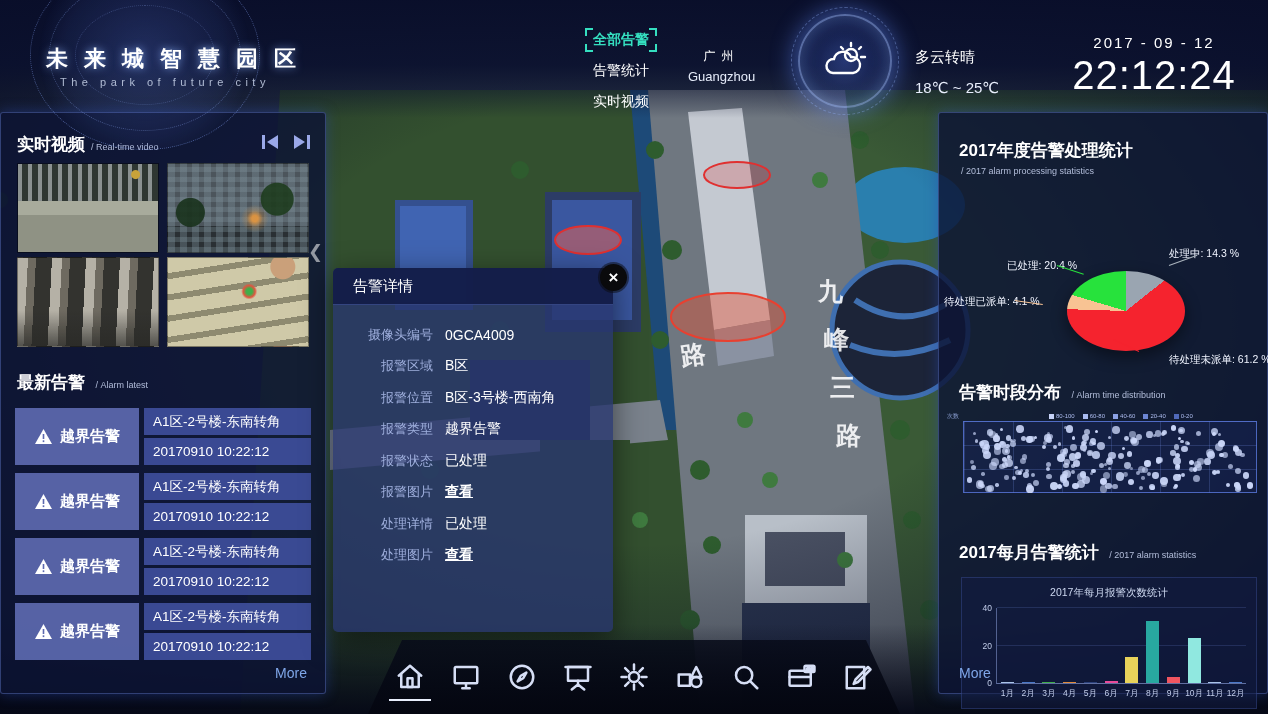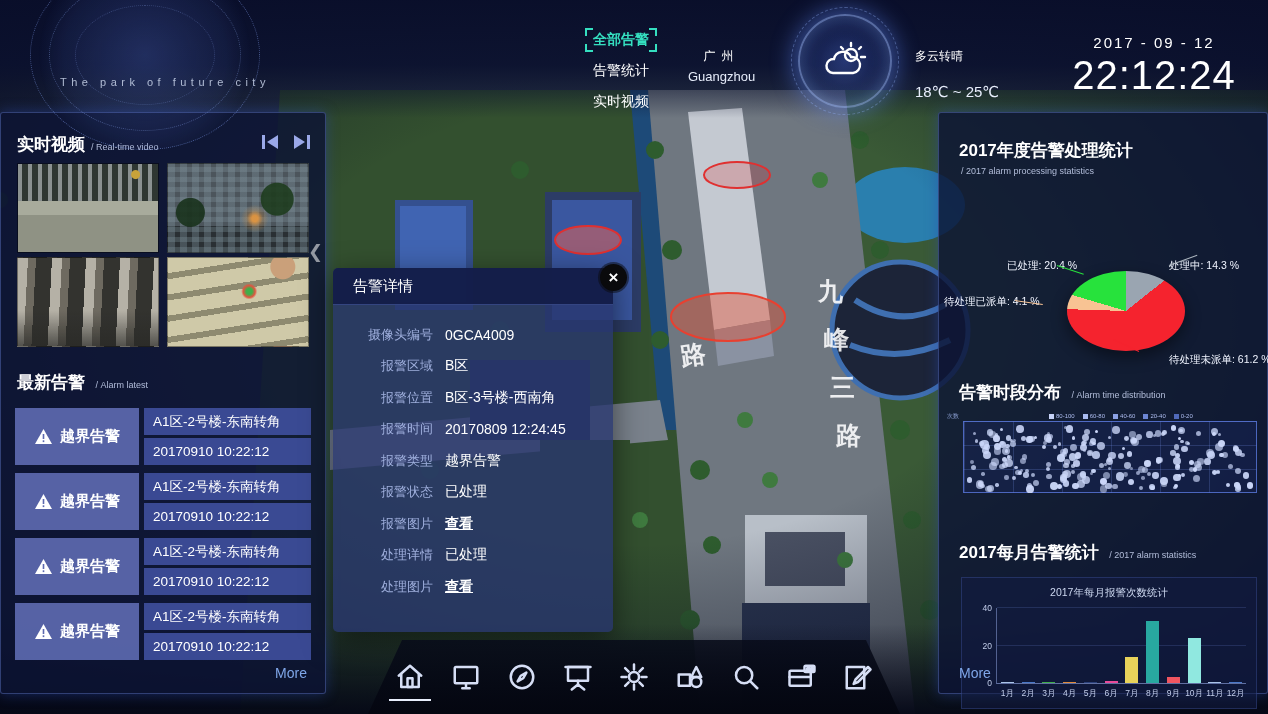--- a/index.html
+++ b/index.html
@@ -41,21 +41,21 @@
   #city { left:688px; top:48px; text-align:center; }
   #city-cn { font-size:12px; letter-spacing:6px; }
   #city-en { font-size:13px; color:#e6ecfa; margin-top:4px; }
   #weather-ring { left:798px; top:14px; width:94px; height:94px; border-radius:50%;
     border:2px solid rgba(150,180,255,.55); box-shadow:0 0 22px 6px rgba(100,140,255,.45), inset 0 0 18px rgba(120,160,255,.5);
     background:radial-gradient(circle, rgba(70,100,200,.45) 0%, rgba(40,60,140,.25) 60%, transparent 75%);
     display:flex; align-items:center; justify-content:center; }
   #weather-ring:before { content:""; position:absolute; inset:-9px; border-radius:50%;
     border:1px dashed rgba(150,180,255,.35); }
   #weather-txt { left:915px; top:48px; }
-  #weather-desc { font-size:12px; margin-bottom:18px; }
+  #weather-desc { font-size:15px; margin-bottom:12px; }
   #weather-temp { font-size:15px; color:#e8eefc; }
   #datetime { left:1070px; top:34px; width:168px; text-align:center; }
   #date-txt { font-size:15px; letter-spacing:2px; margin-bottom:2px; }
   #time-txt { font-size:40px; font-weight:500; letter-spacing:1px; }
 
   
   .panel { position:absolute; top:112px; bottom:20px; z-index:20;
     background:rgba(12,20,52,.82); border:1px solid rgba(110,140,230,.38); border-radius:3px;
     box-shadow:0 0 14px rgba(40,70,180,.45); }
   #left-panel { left:0; width:326px; }
@@ -104,21 +104,21 @@
   #right-more { left:20px; }
 
   
   .rp-title { position:absolute; left:20px; }
   #pie-wrap { position:absolute; left:0; top:66px; width:330px; height:190px; }
   #pie { position:absolute; left:128px; top:92px; width:118px; height:80px; border-radius:50%;
     box-shadow:0 6px 16px rgba(0,0,0,.45); }
   .pie-label { position:absolute; font-size:10.5px; color:#f0f4ff; white-space:nowrap; }
   .pie-line { position:absolute; height:1px; width:28px; transform-origin:left center; }   
   .lbl-done   { left:68px;  top:80px; }
-  .lbl-doing  { left:230px; top:80px; }
+  .lbl-doing  { left:230px; top:68px; }
   .lbl-sent   { left:5px;   top:116px; }
   .lbl-unsent { left:230px; top:174px; }
   .ln-done   { left:118px; top:86px;  transform:rotate(18deg);  background:#27e23c; }
   .ln-doing  { left:200px; top:86px;  transform:rotate(160deg); background:#aab3bd; width:30px; transform-origin:right center; right:auto; }
   .ln-sent   { left:76px;  top:121px; transform:rotate(8deg);   background:#f8c393; }
   .ln-unsent { left:200px; top:172px; transform:rotate(205deg); background:#f5232e; }
 
   #scatter-sec-title { top:268px; }
   #scatter-legend { position:absolute; left:110px; top:300px; display:flex; gap:8px; align-items:center; }
   .sl-item { display:flex; align-items:center; gap:2px; font-size:6px; color:#aebdf0; }
@@ -230,20 +230,21 @@
       <ellipse cx="737" cy="175" rx="33" ry="13" fill="rgba(226,48,48,.22)" stroke="#e03030" stroke-width="2"></ellipse>
       <ellipse cx="588" cy="240" rx="33" ry="14" fill="rgba(240,100,80,.5)" stroke="#e03030" stroke-width="2"></ellipse>
       <ellipse cx="728" cy="317" rx="57" ry="24" fill="rgba(230,80,50,.42)" stroke="#e84030" stroke-width="2"></ellipse>
     </svg>
   </div>
   <div id="vignette"></div>
   <div id="top-fade"></div>
   <div id="bottom-fade"></div>
 
   <div class="hdr" id="logo-globe"></div>
+  <div class="hdr" id="logo-title">未来城智慧园区</div>
   <div class="hdr" id="logo-sub">The park of future city</div>
 
   <div class="hdr" id="nav">
       <div class="nav-item active">全部告警</div>
       <div class="nav-item">告警统计</div>
       <div class="nav-item">实时视频</div>
     </div>
 
   <div class="hdr" id="city">
     <div id="city-cn">广州</div>
@@ -675,24 +676,20 @@
         </div>
         <div class="p-row">
           <div class="p-label">报警区域</div>
           <div class="p-value">B区</div>
         </div>
         <div class="p-row">
           <div class="p-label">报警位置</div>
           <div class="p-value">B区-3号楼-西南角</div>
         </div>
         <div class="p-row">
-          <div class="p-label">报警时间</div>
-          <div class="p-value">20170809 12:24:45</div>
-        </div>
-        <div class="p-row">
           <div class="p-label">报警类型</div>
           <div class="p-value">越界告警</div>
         </div>
         <div class="p-row">
           <div class="p-label">报警状态</div>
           <div class="p-value">已处理</div>
         </div>
         <div class="p-row">
           <div class="p-label">报警图片</div>
           <div class="p-value link">查看</div>

